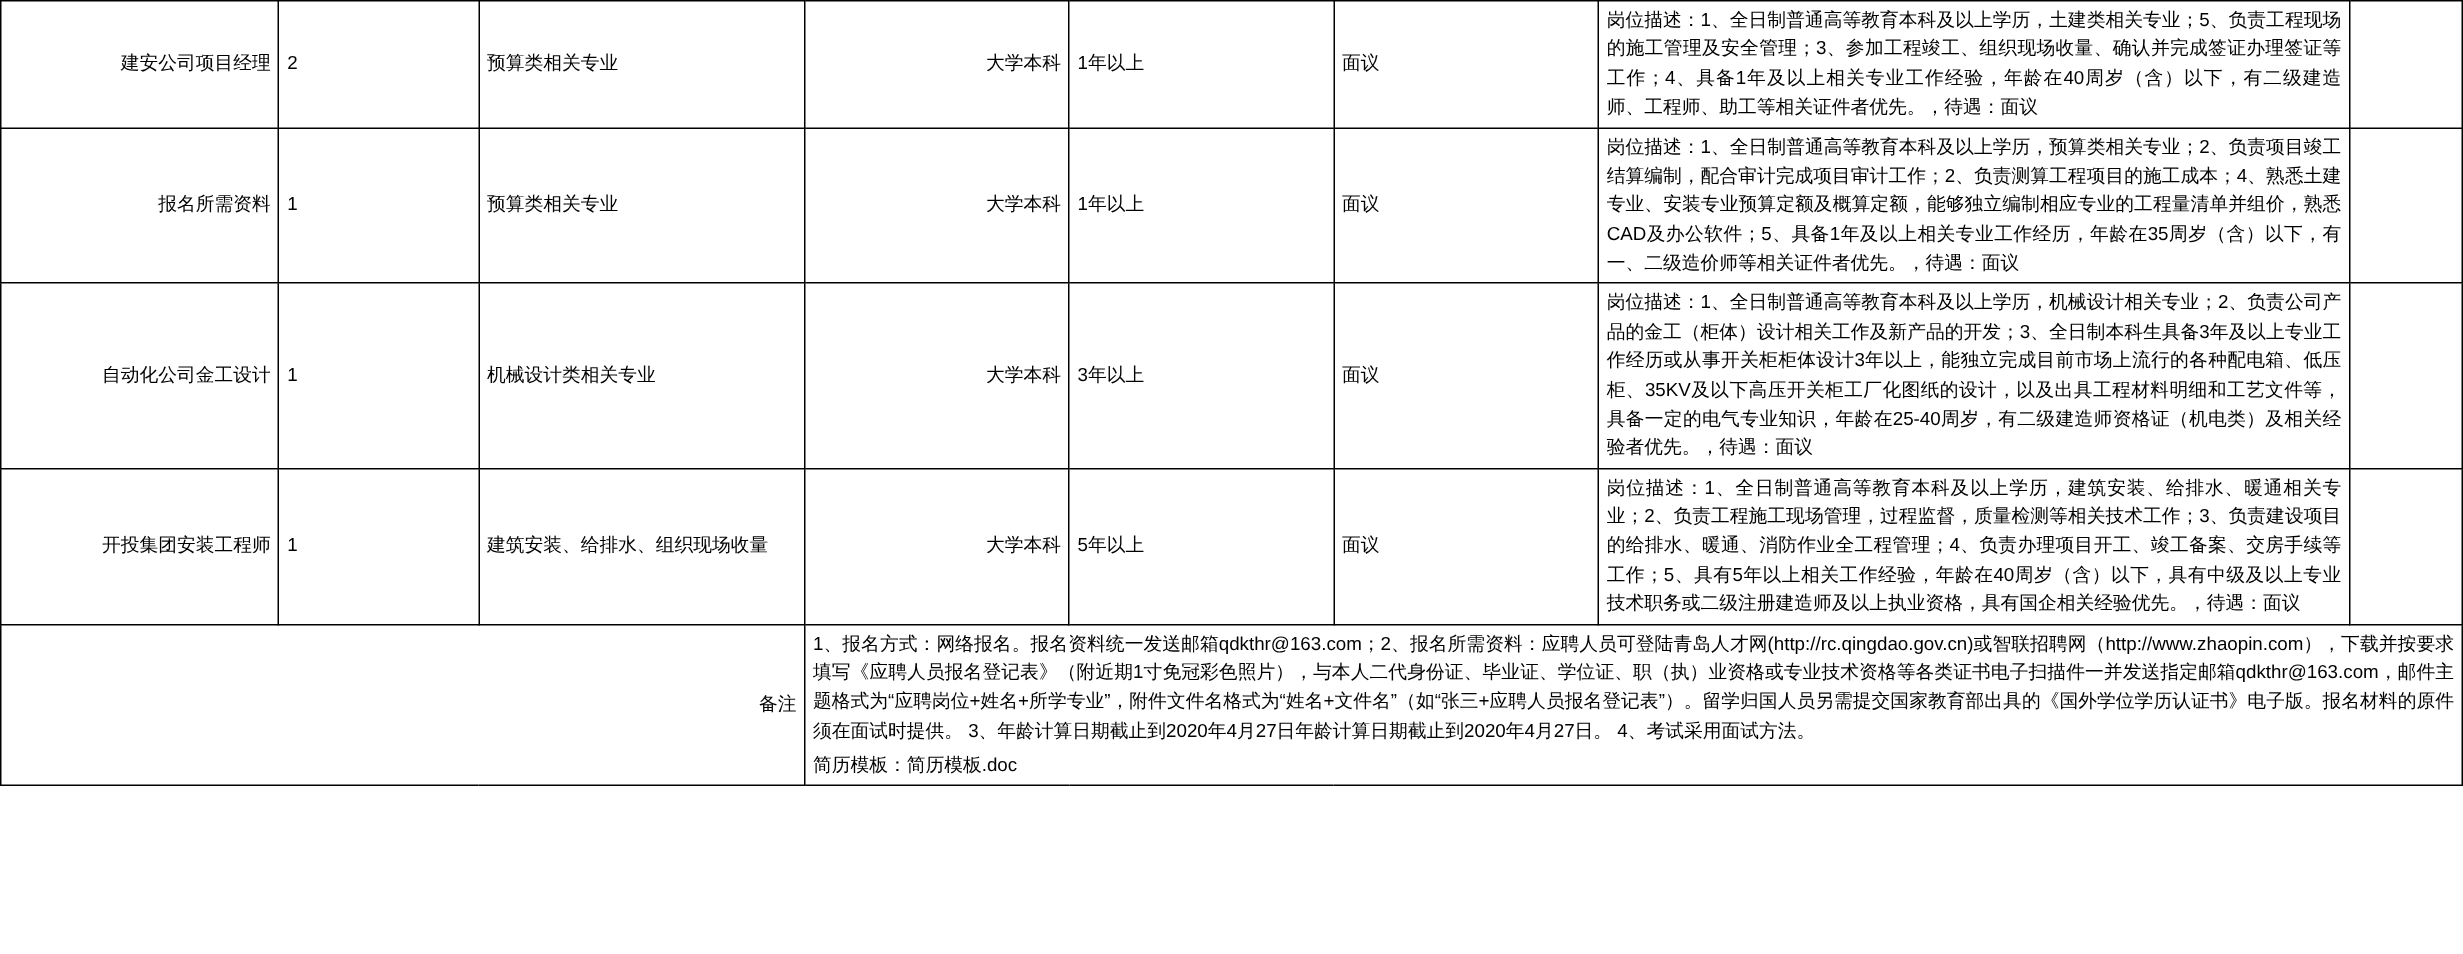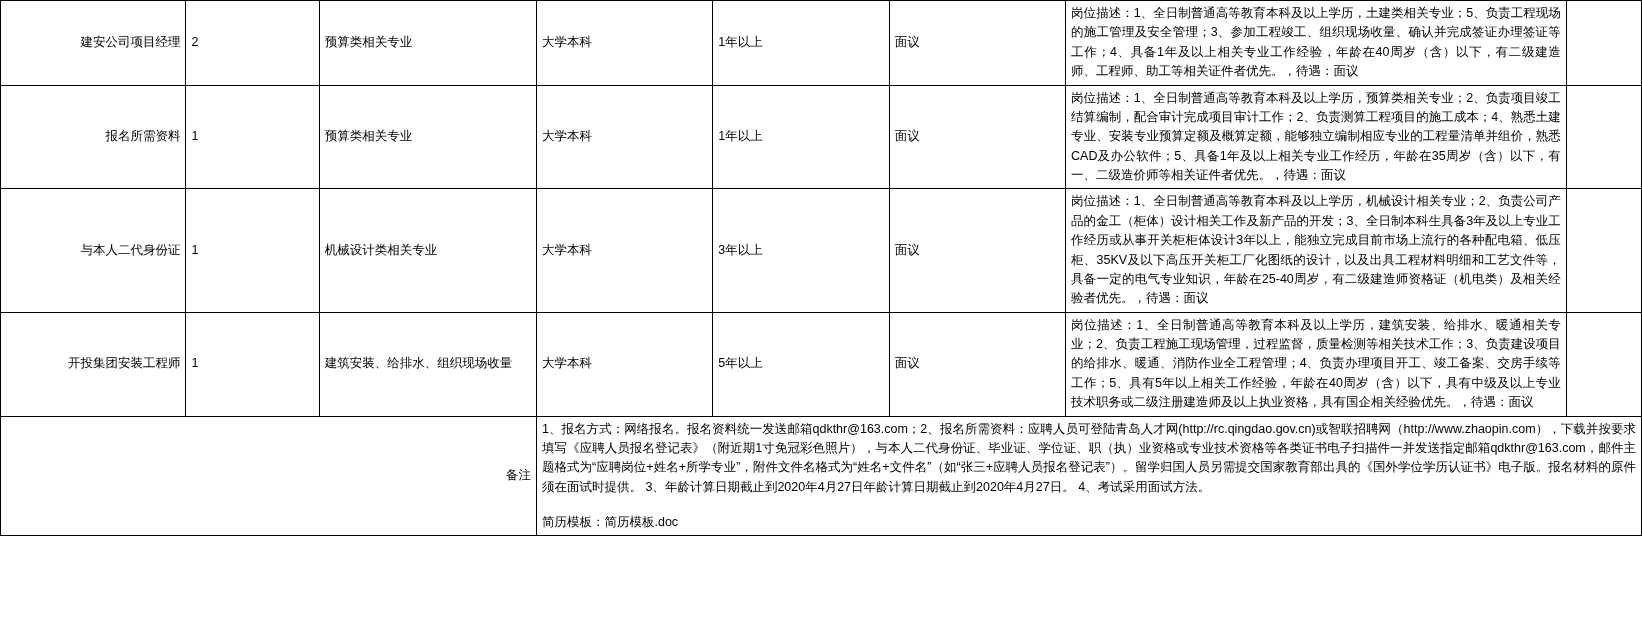--- a/index.html
+++ b/index.html
@@ -38,21 +38,21 @@
   col.c-major { width: 191px; }
   col.c-edu   { width: 155px; }
   col.c-exp   { width: 155px; }
   col.c-sal   { width: 155px; }
   col.c-desc  { width: 440px; }
   col.c-tail  { width: 66px; }
 
   td.post { padding-left: 6px; text-align: right; }
   td.num { padding-left: 6px; }
   td.major { padding-left: 6px; }
-  td.edu { padding-left: 6px; }
+  td.edu { padding-left: 6px; text-align: right; }
   td.exp { padding-left: 6px; }
   td.sal { padding-left: 6px; font-family: Liberation Serif, serif; }
   td.desc {
     vertical-align: top;
     text-align: justify;
     text-justify: inter-ideograph;
     line-height: 1.62;
     padding: 4px 6px 4px 6px;
   }
   td.tail { }
@@ -63,21 +63,21 @@
     vertical-align: middle;
   }
   td.remark-body {
     vertical-align: top;
     text-align: justify;
     text-justify: inter-ideograph;
     line-height: 1.72;
     padding: 4px 8px 4px 6px;
   }
   .remark-line { }
-  .template-line { margin-top: 16px; }
+  .template-line { margin-top: 4px; }
 </style>
 </head>
 <body>
 
 <div id="sheet">
   <table class="jobs">
     <colgroup>
       <col class="c-post">
         <col class="c-num">
         <col class="c-major">
@@ -102,21 +102,21 @@
         <td class="post">报名所需资料</td>
         <td class="num">1</td>
         <td class="major">预算类相关专业</td>
         <td class="edu">大学本科</td>
         <td class="exp">1年以上</td>
         <td class="sal">面议</td>
         <td class="desc">岗位描述：1、全日制普通高等教育本科及以上学历，预算类相关专业；2、负责项目竣工结算编制，配合审计完成项目审计工作；2、负责测算工程项目的施工成本；4、熟悉土建专业、安装专业预算定额及概算定额，能够独立编制相应专业的工程量清单并组价，熟悉CAD及办公软件；5、具备1年及以上相关专业工作经历，年龄在35周岁（含）以下，有一、二级造价师等相关证件者优先。，待遇：面议</td>
         <td class="tail"></td>
       </tr>
       <tr>
-        <td class="post">与本人二代身份证</td>
+        <td class="post">自动化公司金工设计</td>
         <td class="num">1</td>
         <td class="major">机械设计类相关专业</td>
         <td class="edu">大学本科</td>
         <td class="exp">3年以上</td>
         <td class="sal">面议</td>
         <td class="desc">岗位描述：1、全日制普通高等教育本科及以上学历，机械设计相关专业；2、负责公司产品的金工（柜体）设计相关工作及新产品的开发；3、全日制本科生具备3年及以上专业工作经历或从事开关柜柜体设计3年以上，能独立完成目前市场上流行的各种配电箱、低压柜、35KV及以下高压开关柜工厂化图纸的设计，以及出具工程材料明细和工艺文件等，具备一定的电气专业知识，年龄在25-40周岁，有二级建造师资格证（机电类）及相关经验者优先。，待遇：面议</td>
         <td class="tail"></td>
       </tr>
       <tr>
         <td class="post">开投集团安装工程师</td>

